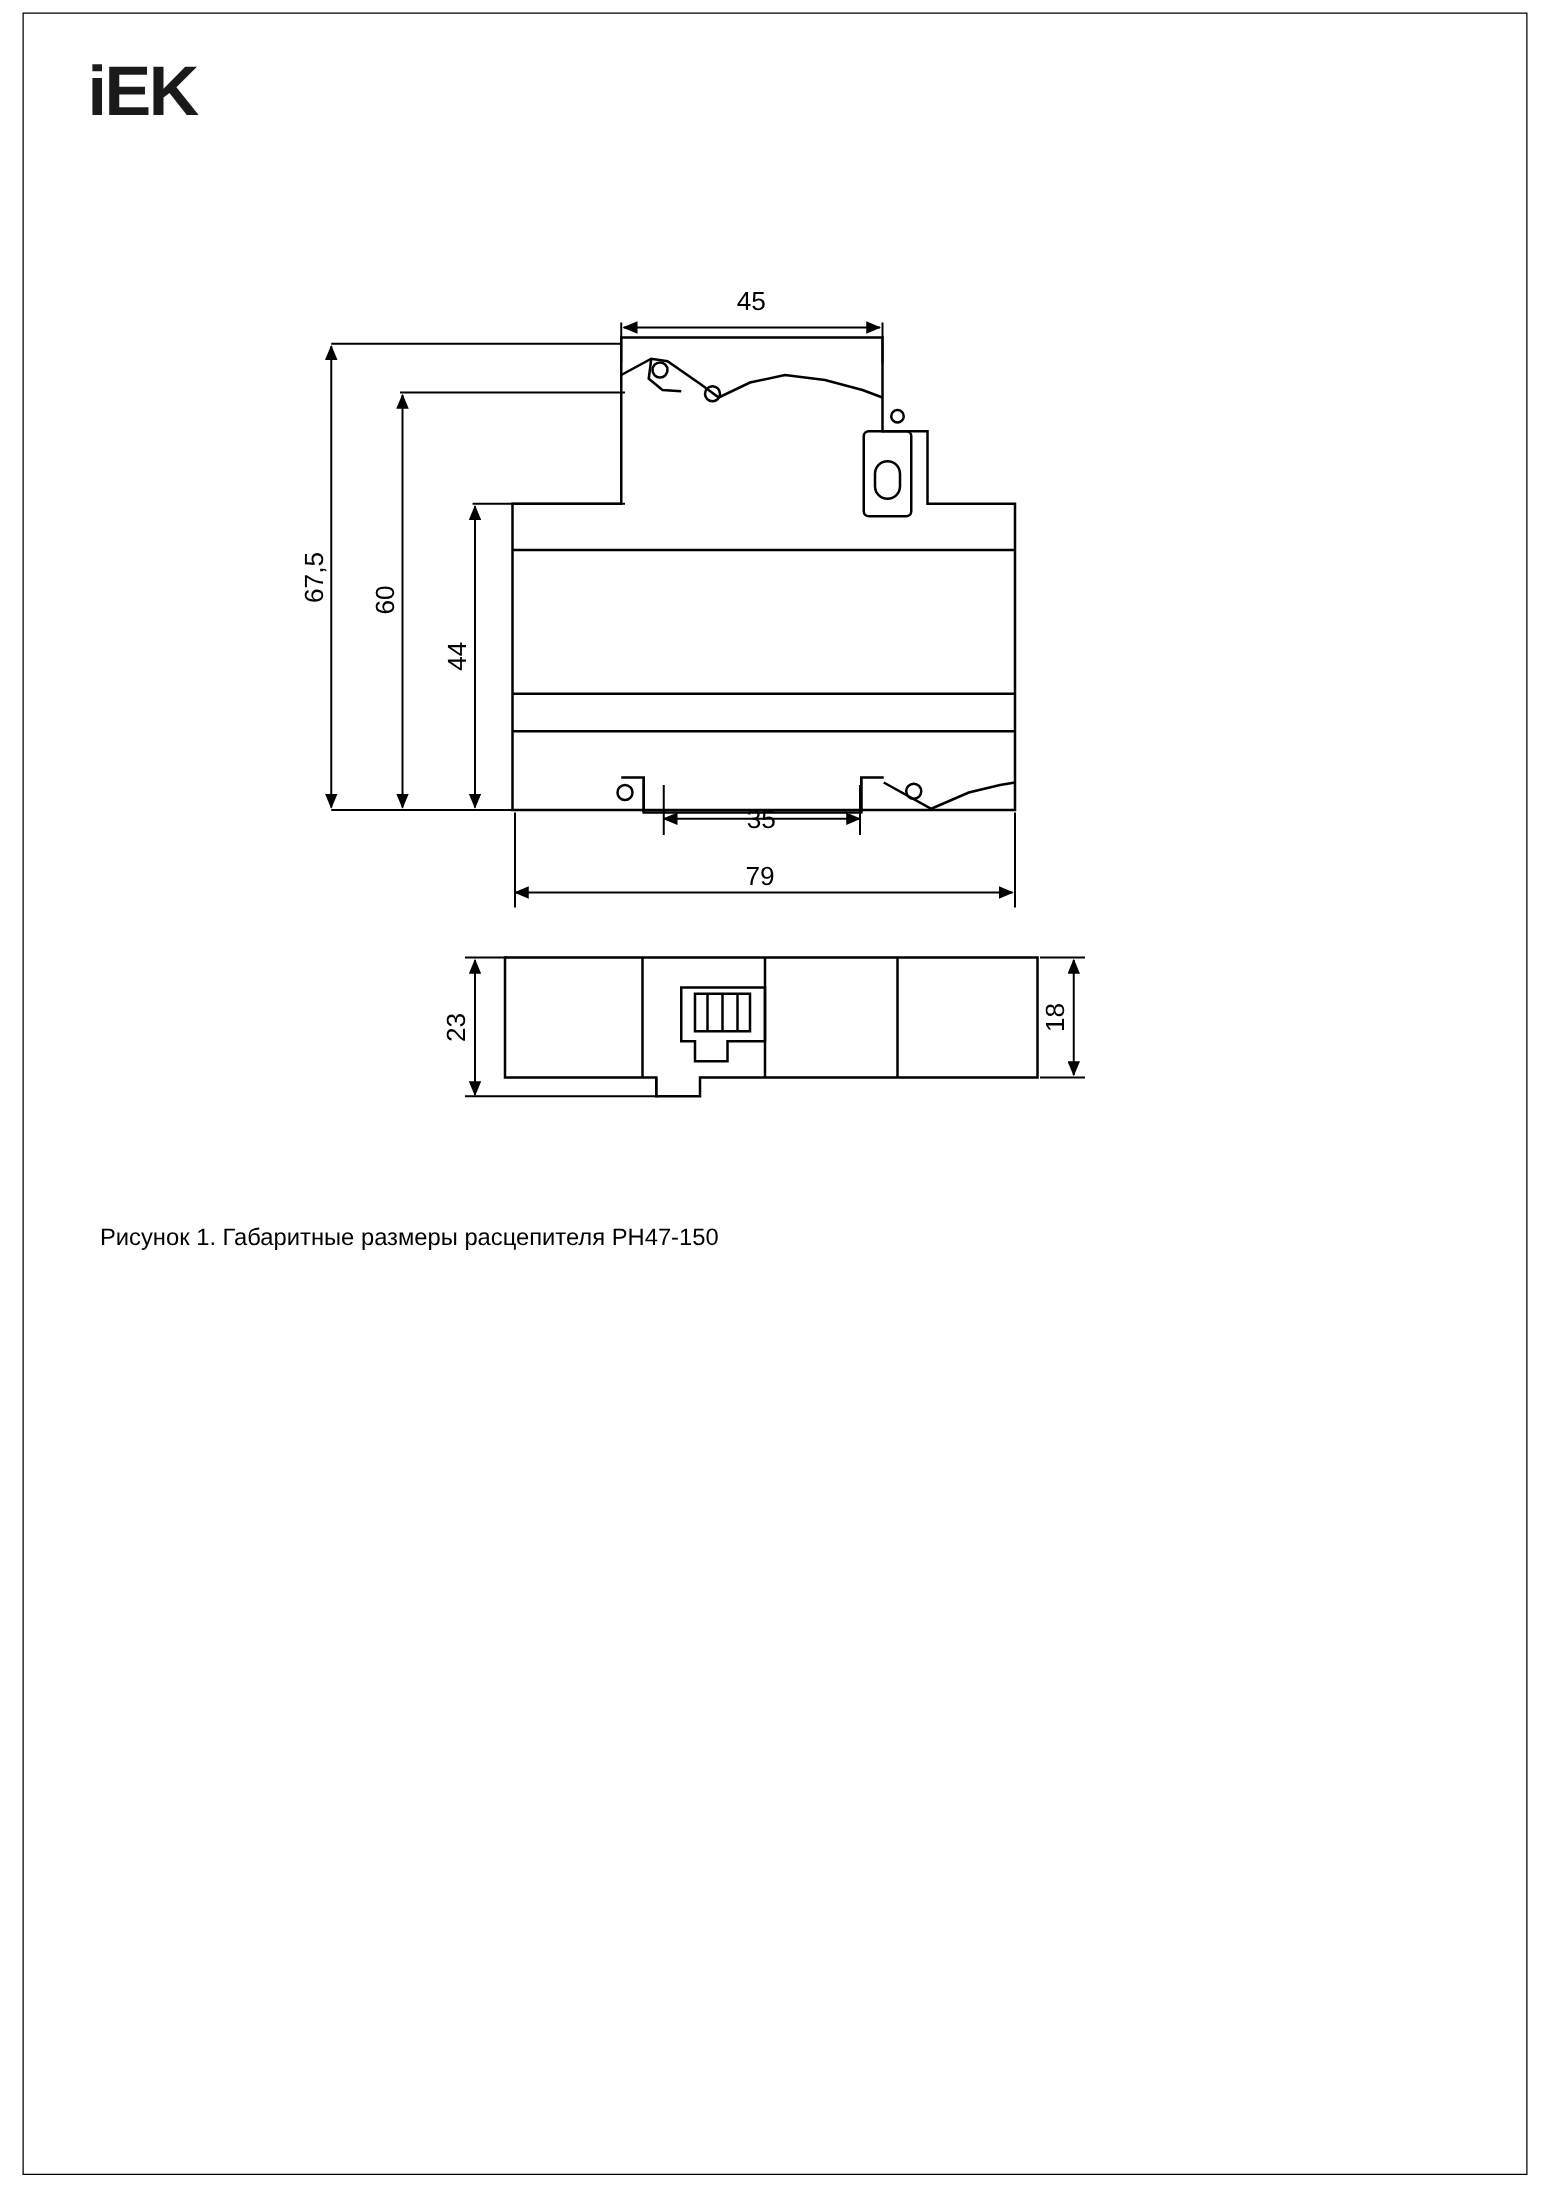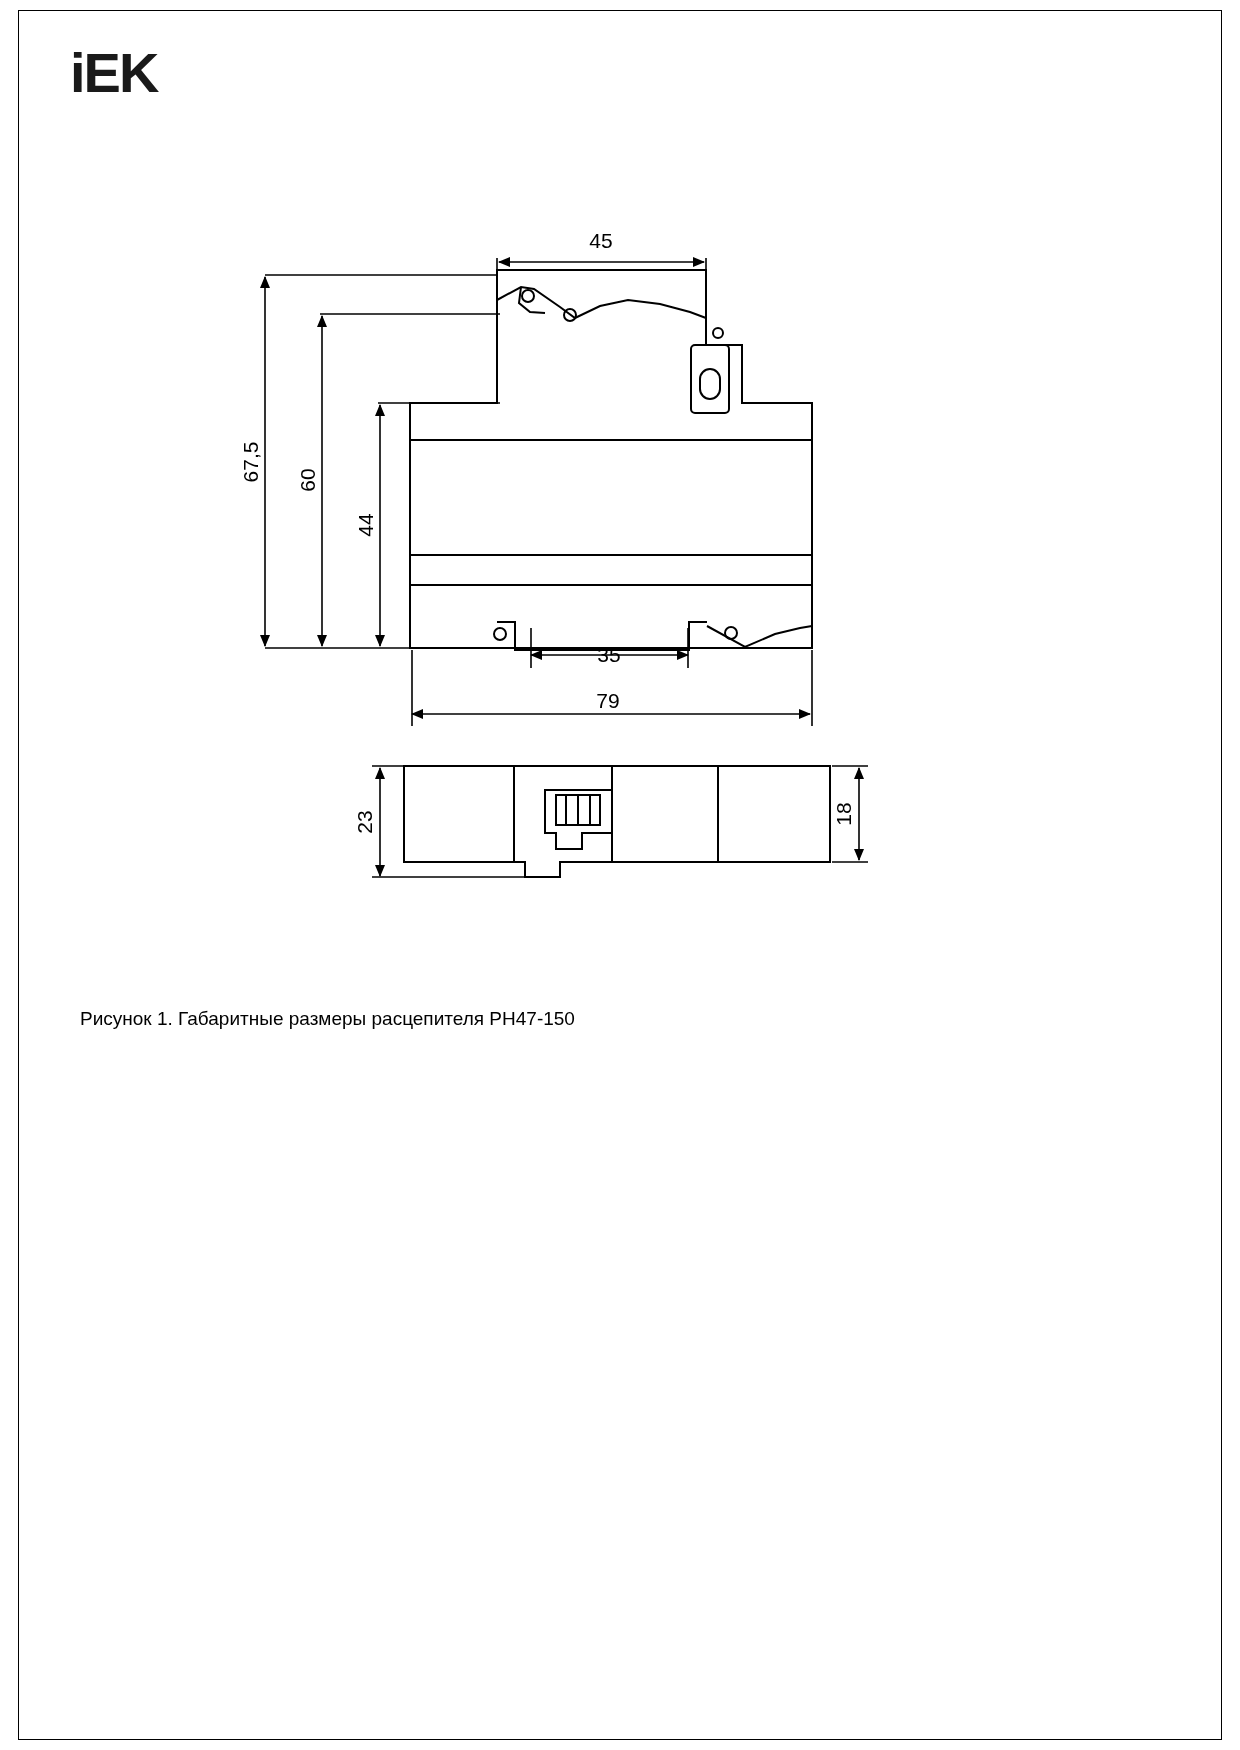--- a/index.html
+++ b/index.html
@@ -42,21 +42,21 @@
   #drawing {
     position: absolute;
     left: 0;
     top: 0;
     width: 1240px;
     height: 1750px;
   }
   #caption {
     position: absolute;
     left: 80px;
-    top: 1008px;
+    top: 980px;
     font-size: 19px;
     color: #000000;
     white-space: nowrap;
   }
   .dim-text {
     font-size: 21px;
     font-family: "Liberation Sans", sans-serif;
     fill: #000000;
   }
 </style>

